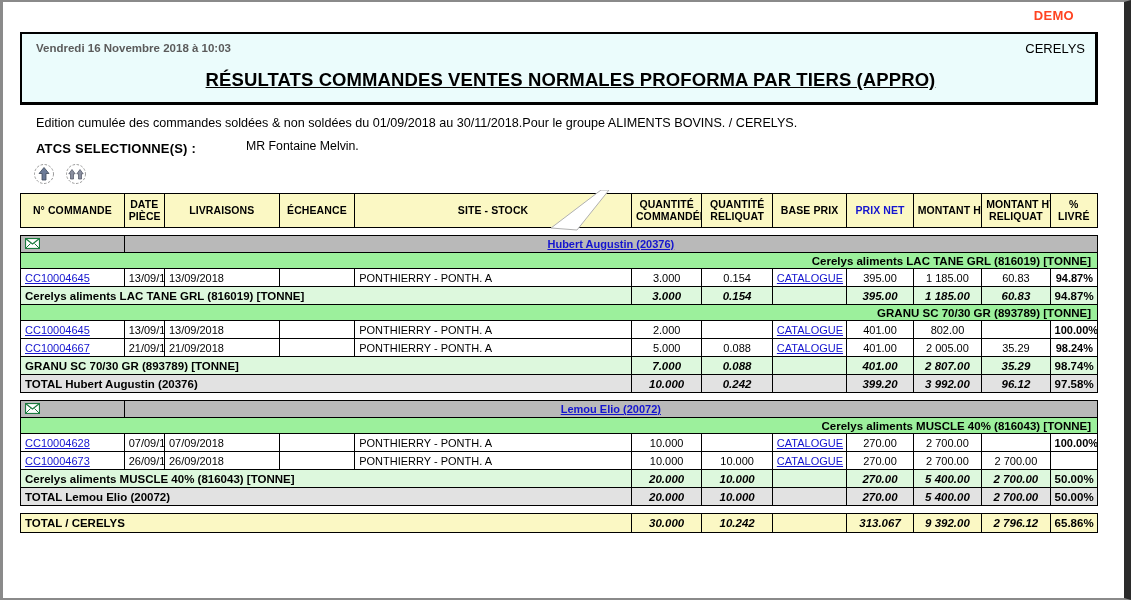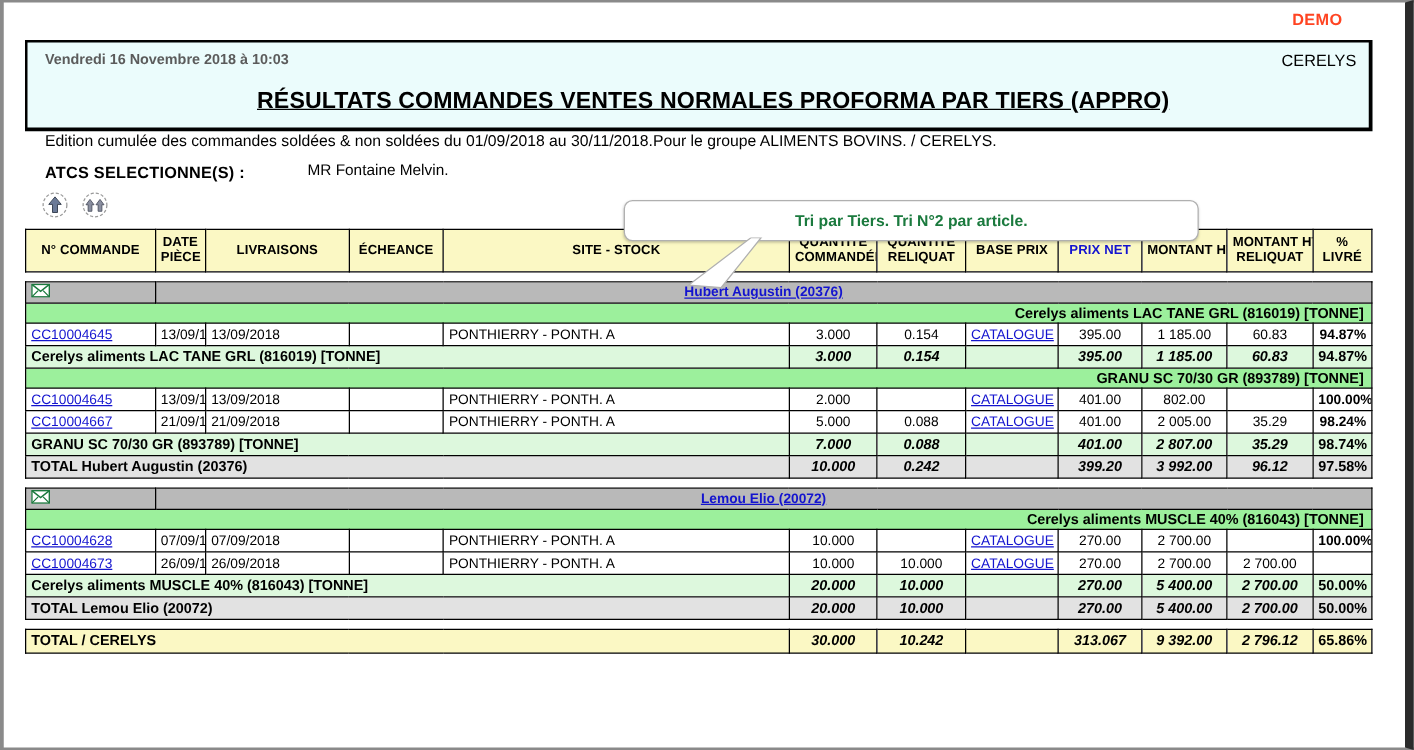--- a/index.html
+++ b/index.html
@@ -49,21 +49,21 @@
   }
   .banner-title {
     position:absolute; left:0; right:0; top:35px;
     text-align:center;
     font-size:18.5px; font-weight:bold; color:#000;
     text-decoration:underline;
     letter-spacing:.1px;
     padding-left:24px;
   }
   
-  .descr { padding-left:16px; }
+  .descr { margin-top:10px; padding-left:16px; }
   .descr div { font-size:12.6px; color:#000; line-height:17px; }
   .atcs-row { margin-top:7px; padding-left:16px; position:relative; height:22px; }
   .atcs-label { font-size:13px; font-weight:bold; letter-spacing:.2px; display:inline-block; }
   .atcs-value { font-size:12.3px; display:inline-block; position:absolute; left:226px; top:0; }
   .arrows { padding-left:13px; margin-top:2px; height:25px; }
   .arrows svg { vertical-align:middle; margin-right:6px; }
   
   .callout {
     position:absolute; left:496px; top:158px; width:460px; height:33px;
     background:#ffffff;
@@ -407,17 +407,14 @@
             <td class="pct">65.86%</td>
           </tr>
         </tbody>
     </table>
 
   </div>
 
   <svg class="callout-tail" width="120" height="50" viewBox="0 0 120 50">
     <polygon points="66,0 34,40 8,38 58,0" fill="#ffffff" stroke="#b0b0b0" stroke-width="1"></polygon>
   </svg>
-  <div class="callout">
-    <div class="callout-text">Tri par Tiers. Tri N°2 par article.</div>
-  </div>
 
 </div>
 
 </body></html>

